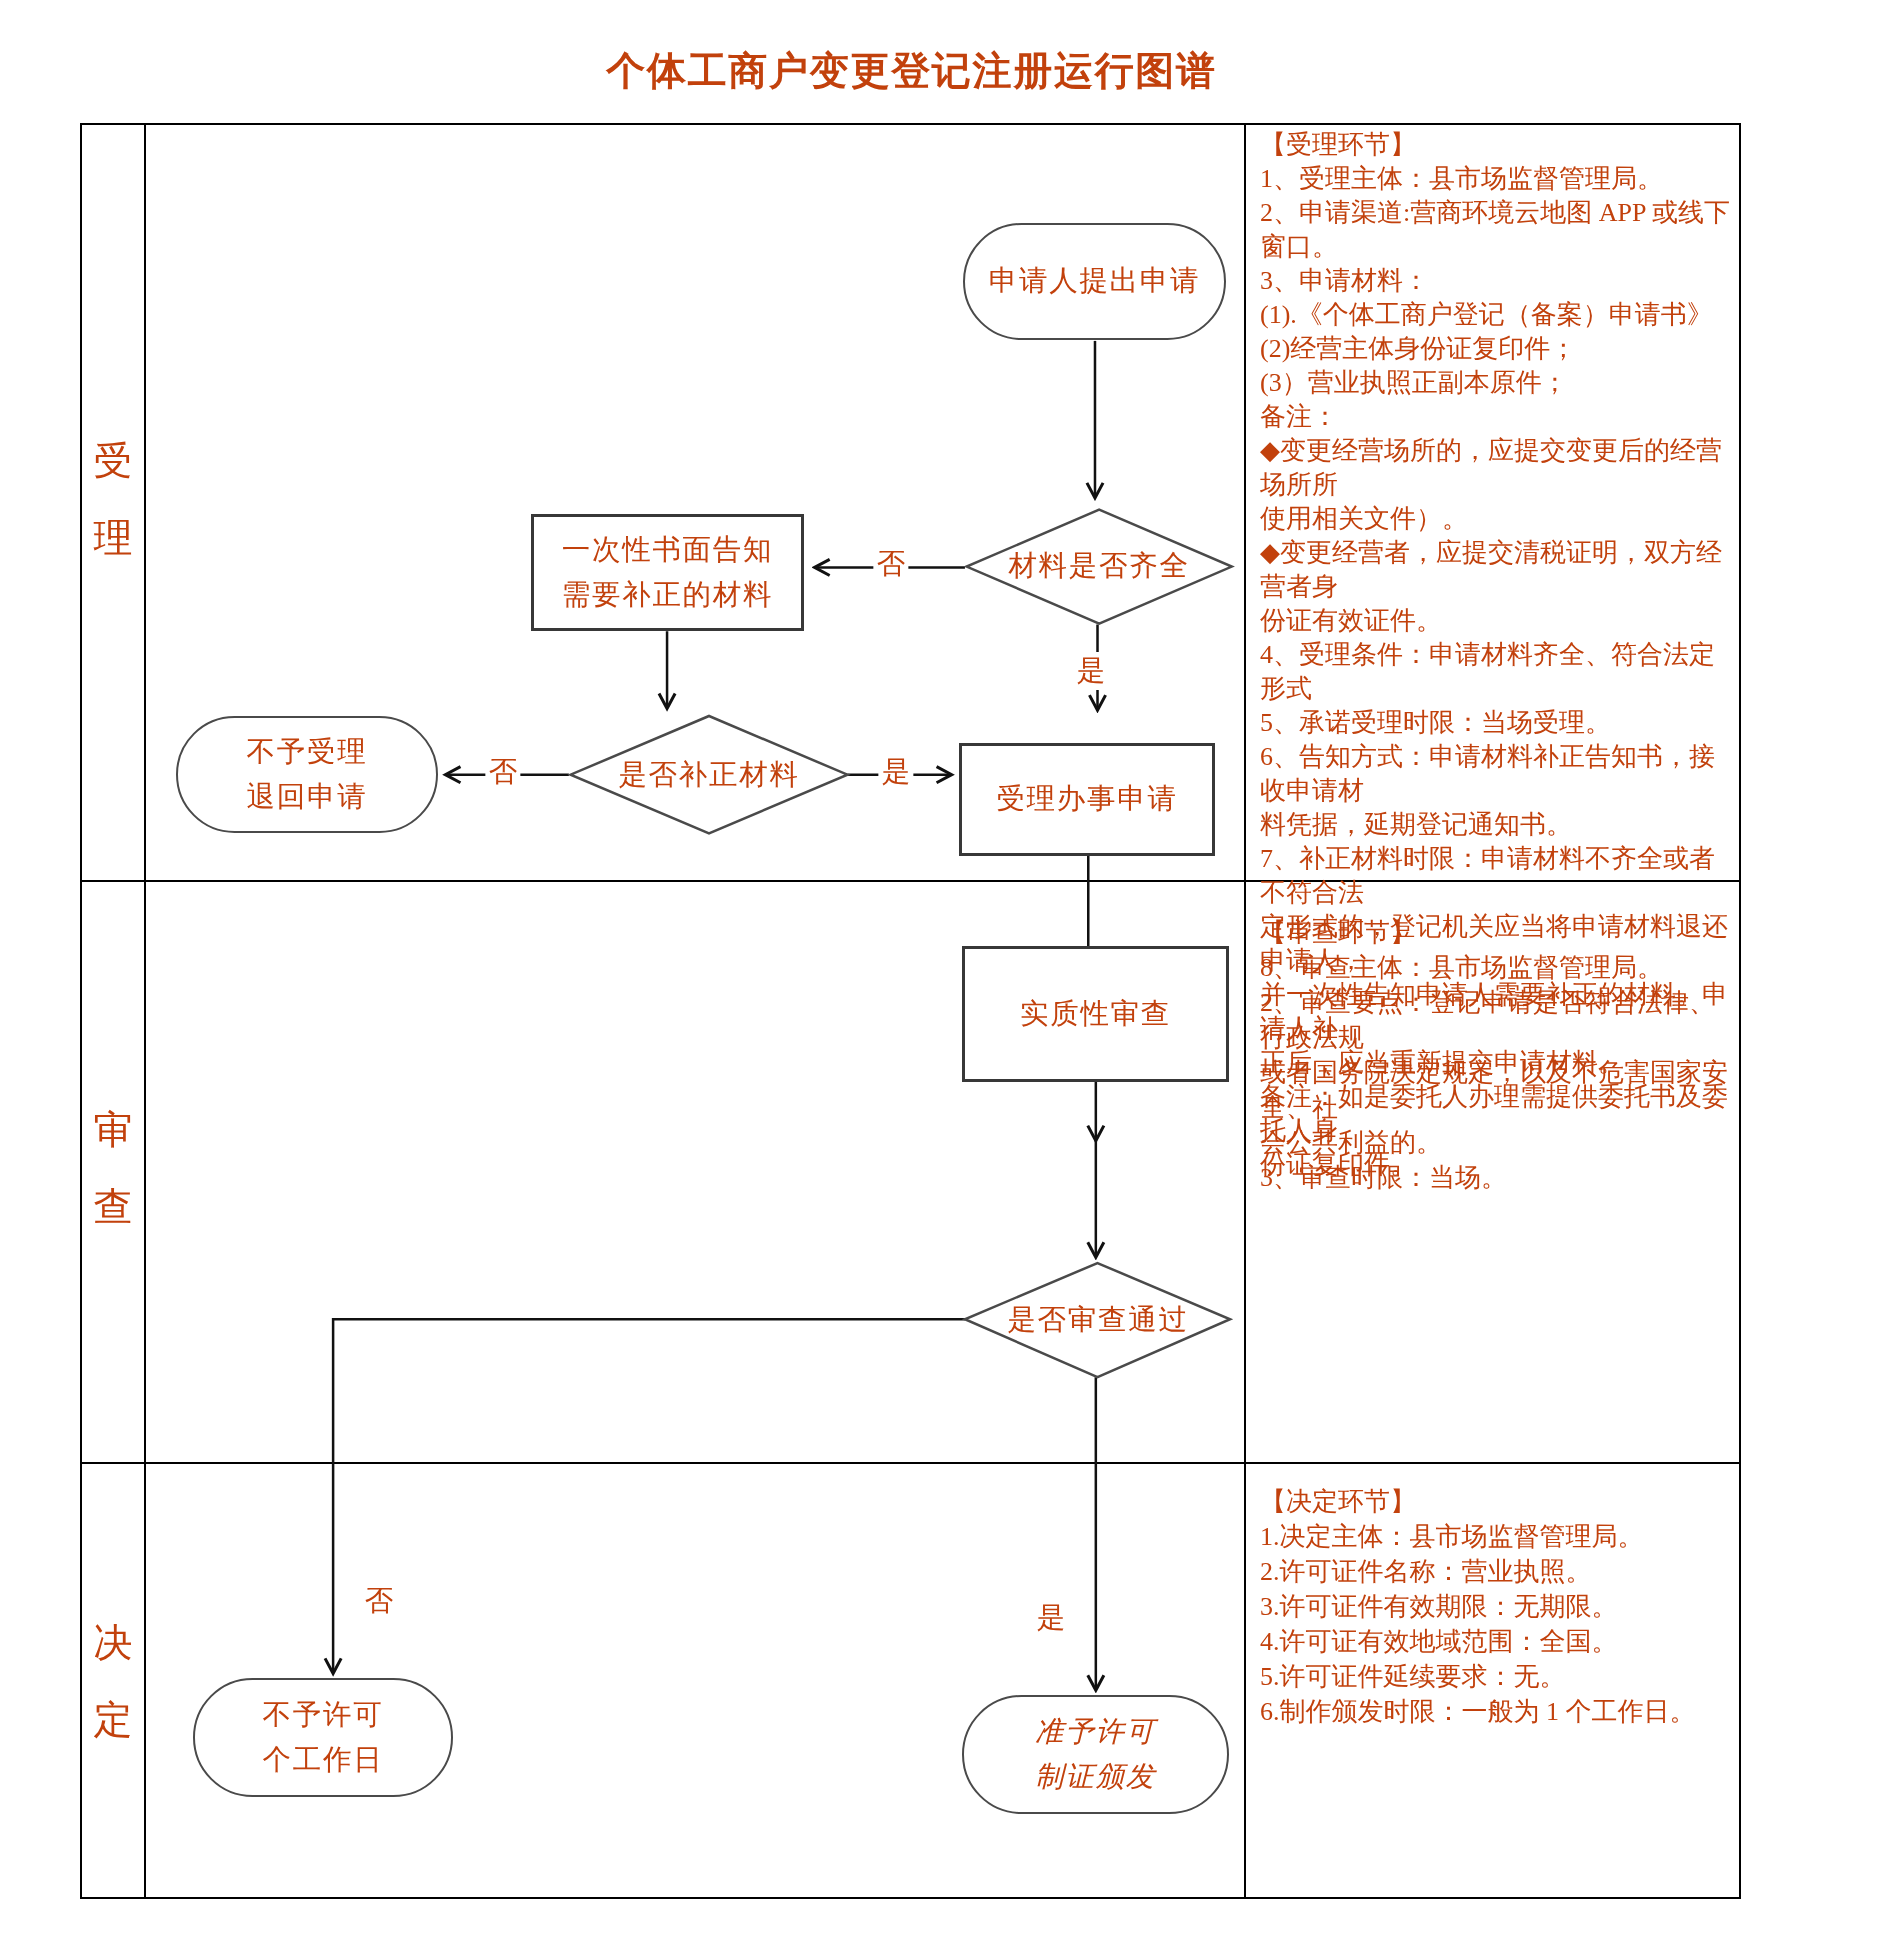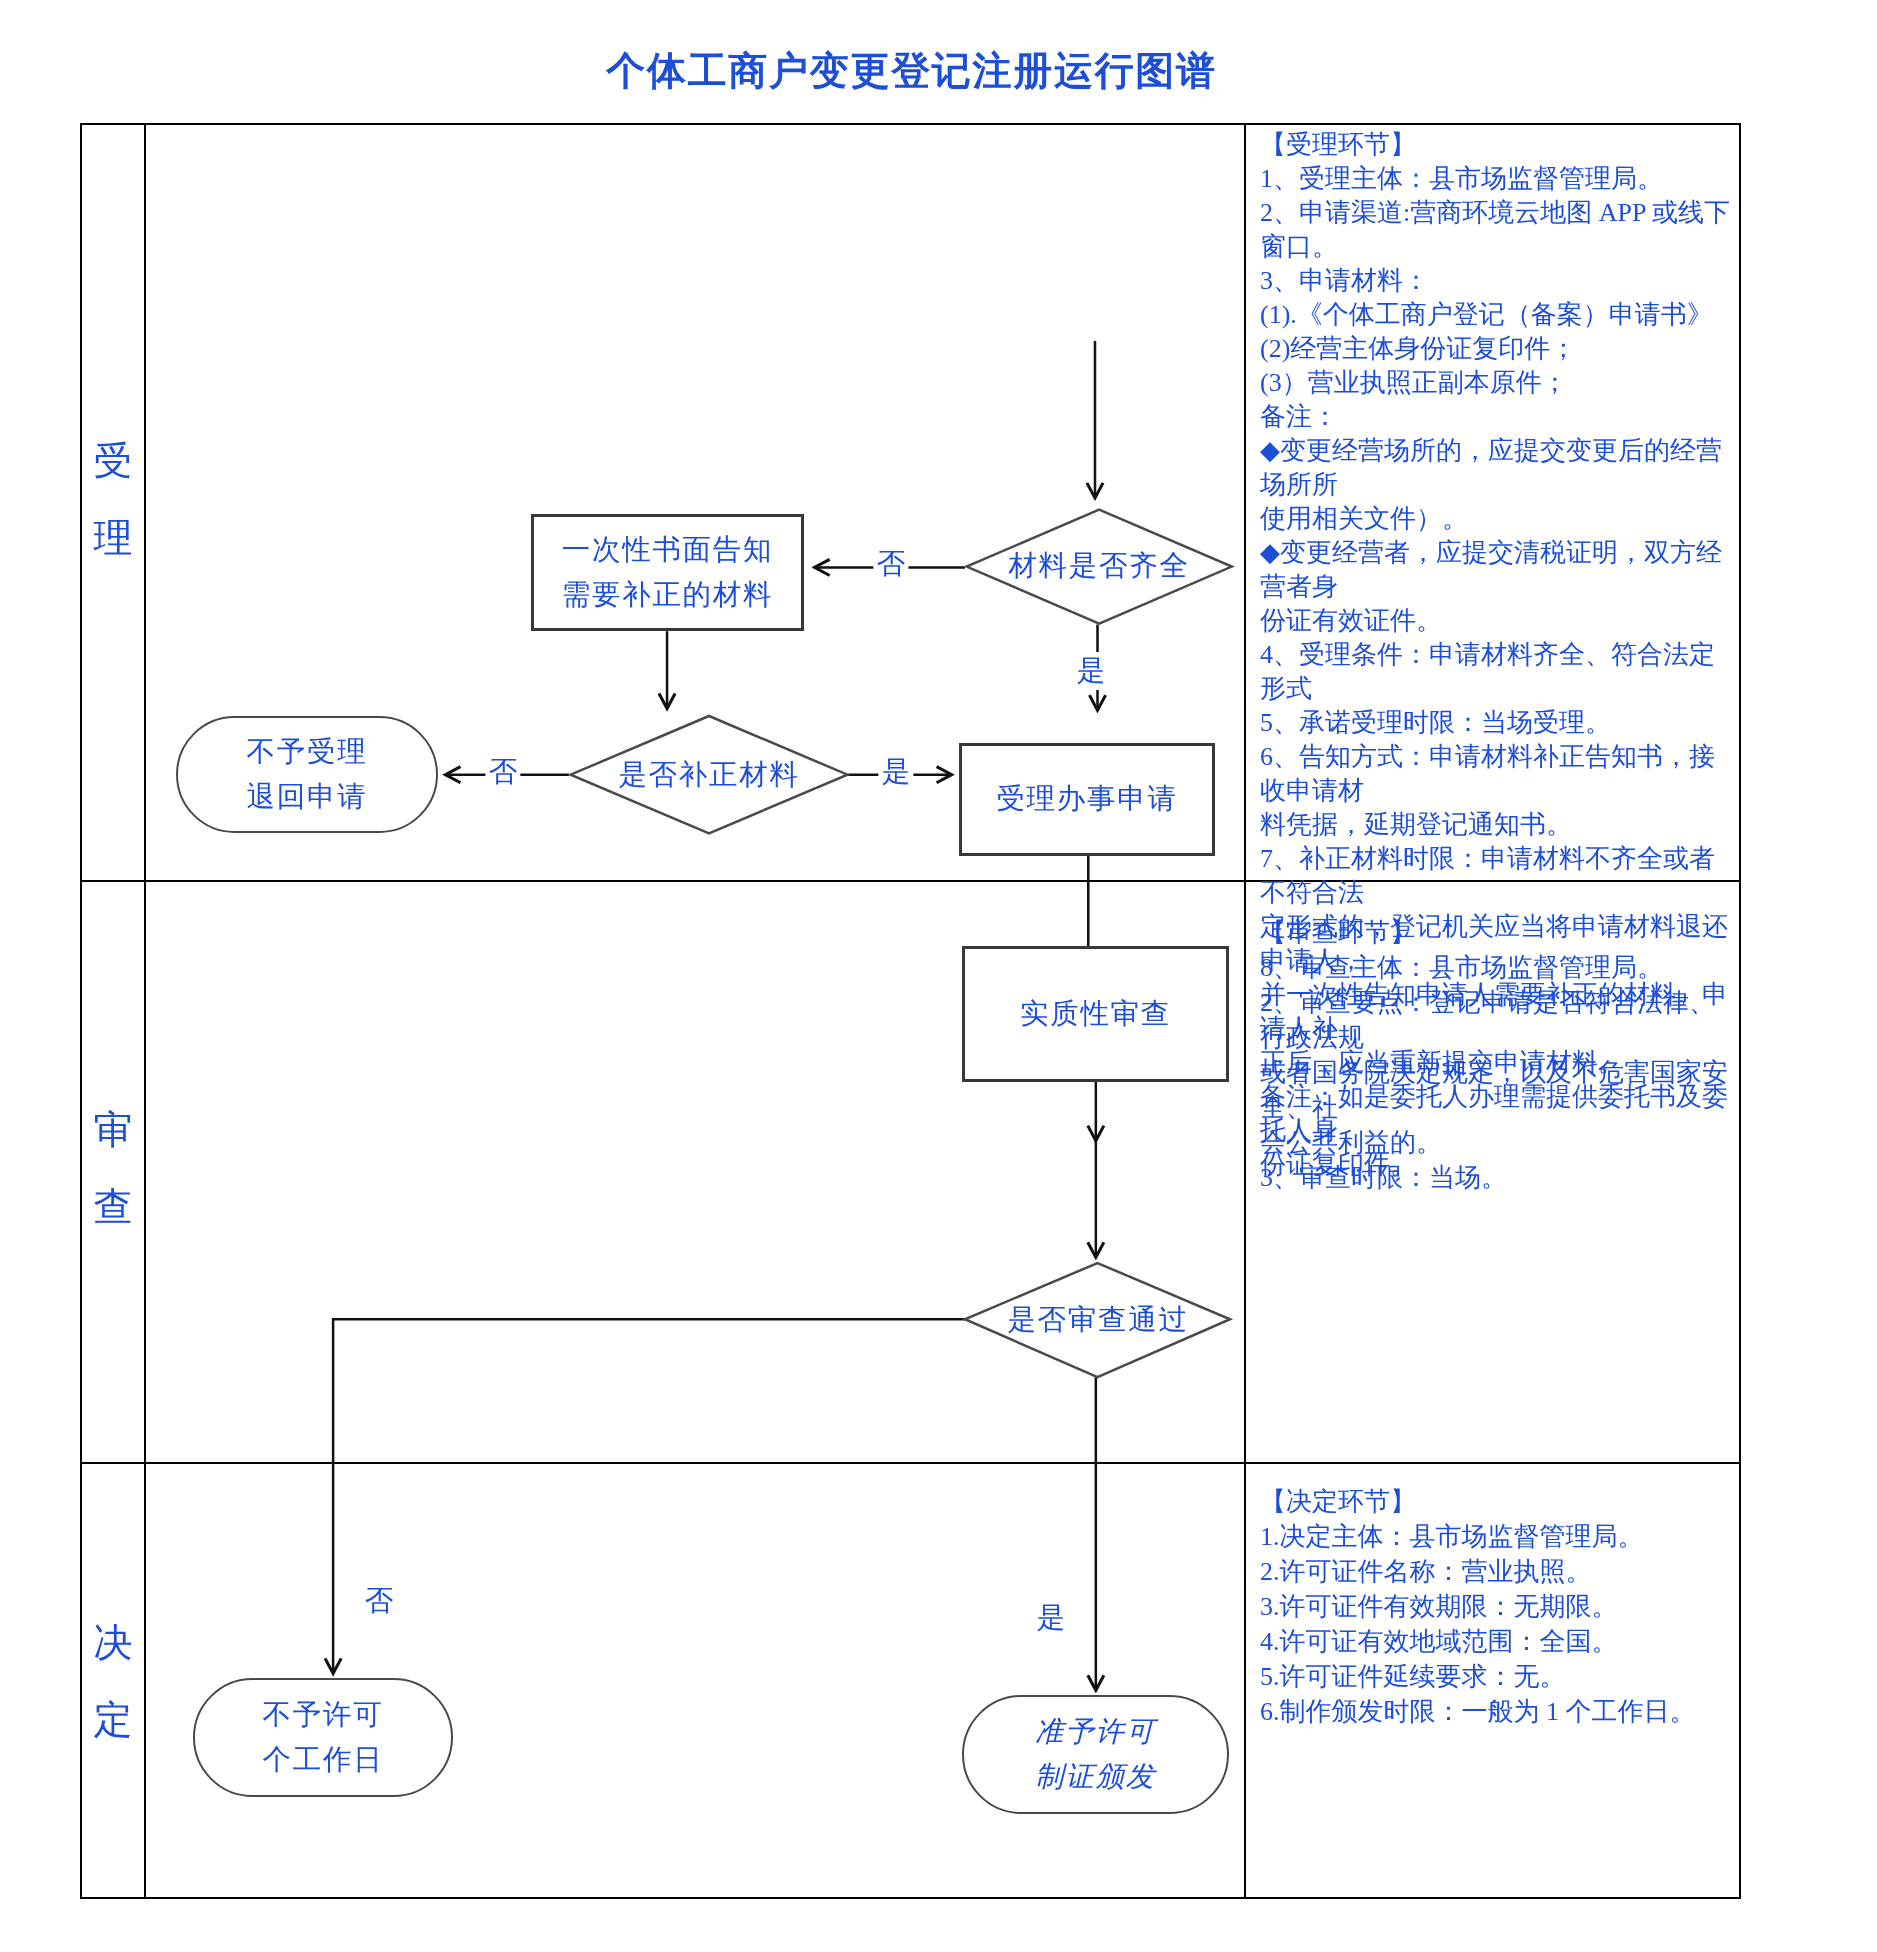--- a/index.html
+++ b/index.html
@@ -1,17 +1,17 @@
 <!DOCTYPE html>
 <html style="font-size:13.4px"><head>
 <meta charset="utf-8">
 <style>
   html,body{margin:0;padding:0;background:#ffffff;}
   #canvas{position:relative;width:1877px;height:1953px;background:#fff;
-          font-family:"Liberation Serif","DejaVu Serif",serif;color:#1d4ed8;}
+          font-family:"Liberation Serif","DejaVu Serif",serif;color:#c2410c;}
   .abs{position:absolute;}
   
   #title{left:81px;top:44px;width:1661px;text-align:center;
          font-family:"Liberation Sans","DejaVu Sans",sans-serif;
          font-weight:700;font-size:39px;letter-spacing:1.7px;}
   
   .grid-outer{left:80px;top:123px;width:1661px;height:1776px;border:2.5px solid #000;box-sizing:border-box;}
   .vline{width:1.7px;background:#000;}
   .hline{height:1.7px;background:#000;}
   
@@ -109,20 +109,21 @@
       <polyline points="1150,1572 397,1572 397,1993" marker-end="url(#arw)"></polyline>
       <line x1="1306" y1="1641" x2="1306" y2="2013" marker-end="url(#arw)"></line>
     </g>
     <g fill="#ffffff" stroke="#4a4a4a" stroke-width="3">
       <polygon points="1310,607 1468,675 1310,743 1152,675"></polygon>
       <polygon points="845,853 1010,923 845,993 680,923"></polygon>
       <polygon points="1308,1505 1466,1572 1308,1641 1150,1572"></polygon>
     </g>
   </svg>
 
+  <div class="abs node stadium" style="left:963px;top:223px;width:263px;height:117px;">申请人提出申请</div>
 
   <div class="abs dtext" style="left:973px;top:509px;width:252px;height:114px;">材料是否齐全</div>
 
   <div class="abs node proc" style="left:531px;top:514px;width:273px;height:117px;">一次性书面告知
 需要补正的材料</div>
 
   <div class="abs dtext" style="left:583px;top:716px;width:252px;height:117px;">是否补正材料</div>
 
   <div class="abs node stadium" style="left:176px;top:716px;width:262px;height:117px;">不予受理
 退回申请</div>

